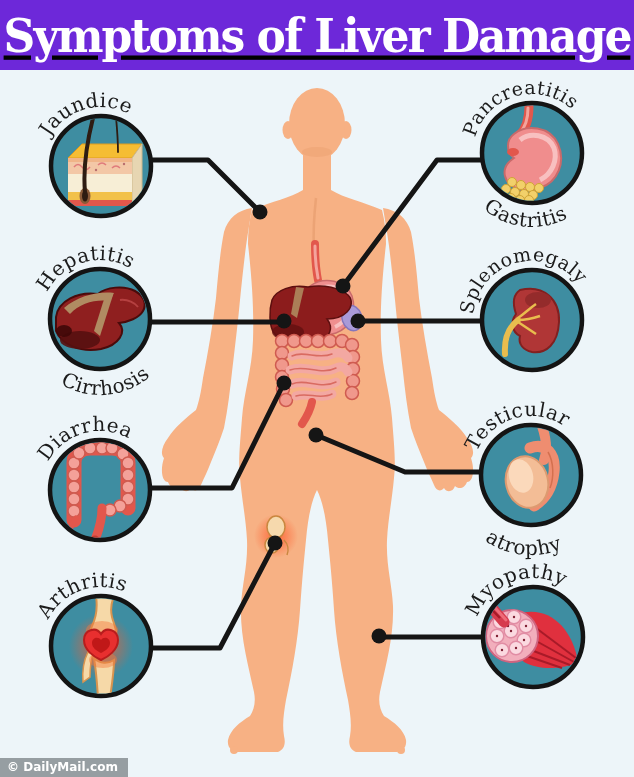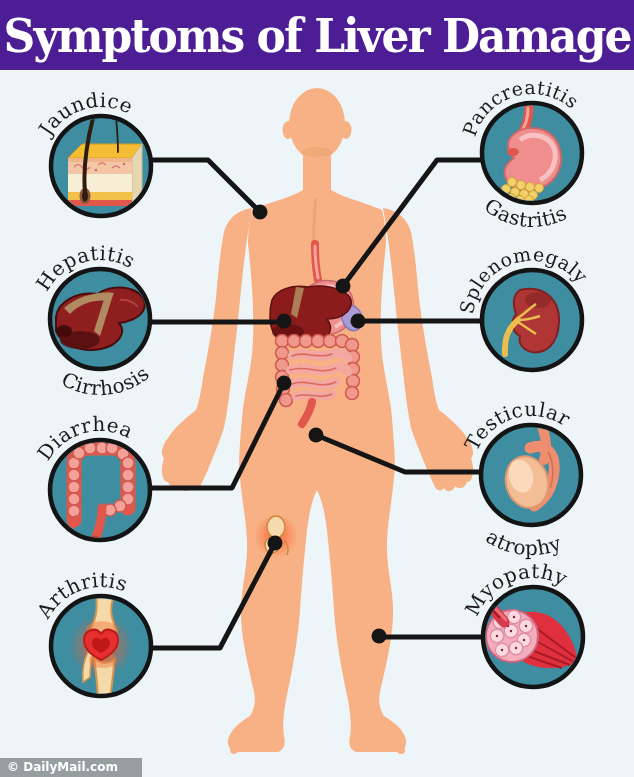--- a/index.html
+++ b/index.html
@@ -1,24 +1,24 @@
 <!DOCTYPE html>
 <html><head>
 <meta charset="utf-8">
 <style>
   html,body{margin:0;padding:0;background:#cfd8dd;}
   .stage{position:relative;width:634px;height:777px;background:#edf5f9;overflow:hidden;
          font-family:"DejaVu Sans",sans-serif;}
-  .banner{position:absolute;left:0;top:0;width:634px;height:70px;background:#4c1d95;
-          display:flex;align-items:center;justify-content:center;}
+  .banner{position:absolute;left:0;top:0;width:634px;height:70px;background:#6d28d9;
+          display:flex;align-items:center;justify-content:center;text-decoration:underline;}
   .banner .title{color:#ffffff;font-family:"DejaVu Serif",serif;font-weight:bold;
           font-size:44px;letter-spacing:-2px;white-space:nowrap;transform:scaleY(1.08);}
   .art{position:absolute;left:0;top:70px;}
   .watermark{position:absolute;left:0;top:758px;background:rgba(138,146,149,0.88);
-          color:#ffffff;font-size:12px;font-weight:bold;padding:2px 24px 3px 7px;
+          color:#ffffff;font-size:12px;font-weight:bold;padding:2px 10px 3px 7px;
           font-family:"DejaVu Sans",sans-serif;}
   .arc-label{font-family:"DejaVu Serif",serif;font-size:20px;fill:#1b1b1b;letter-spacing:0.5px;}
   .arc-label.small{font-size:19px;}
   .connector{stroke:#151515;stroke-width:5;fill:none;stroke-linecap:round;stroke-linejoin:round;}
   .dot{fill:#151515;}
   .callout-ring{fill:#3e8da1;stroke:#141414;stroke-width:4.5;}
 </style>
 </head>
 <body>
 

